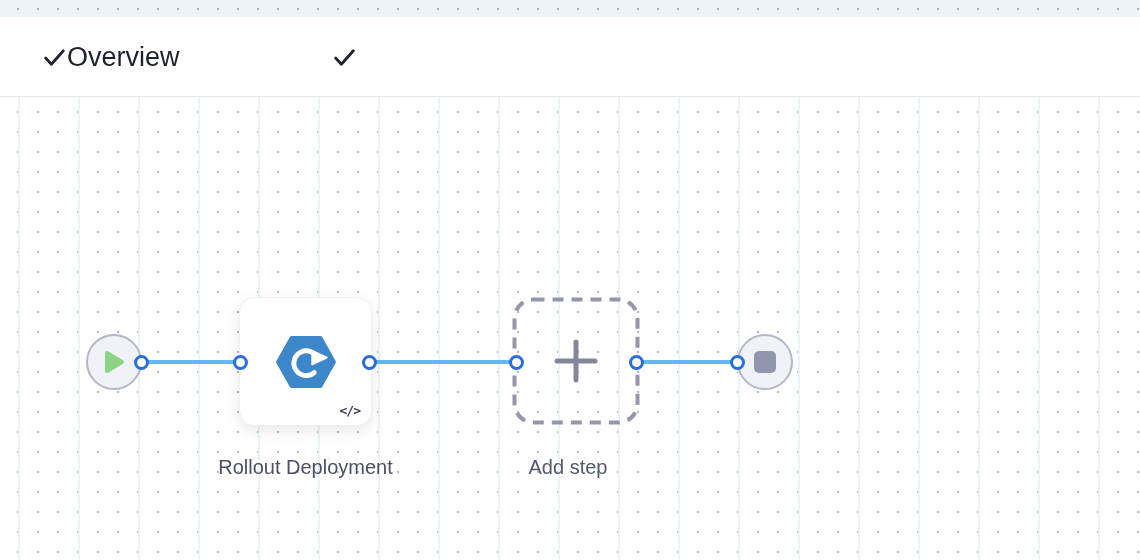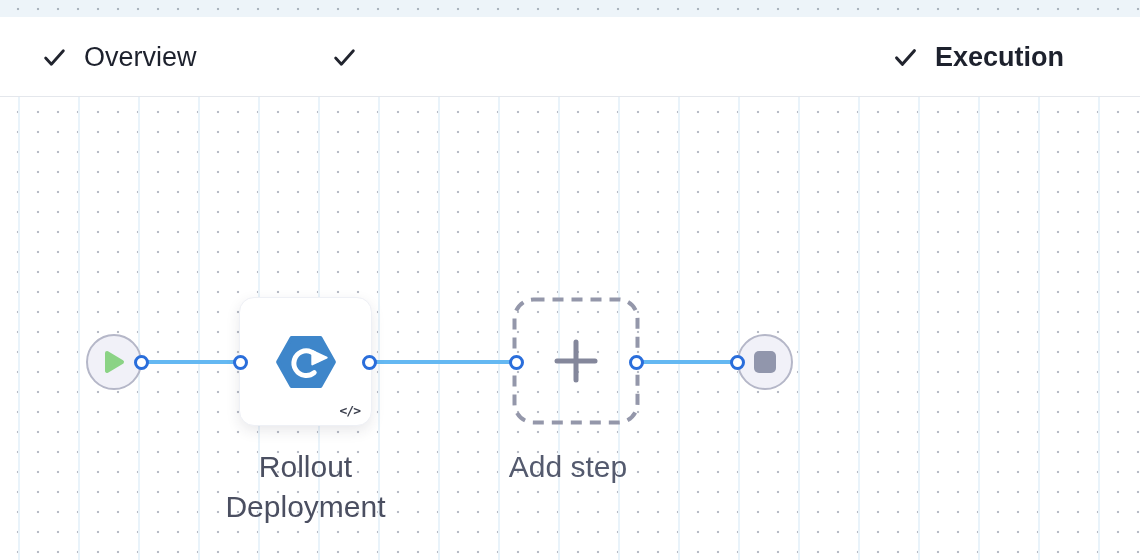--- a/index.html
+++ b/index.html
@@ -14,21 +14,21 @@
     background-color:#edf4f9;
     background-image:radial-gradient(circle,#aab3bd 1.2px,transparent 1.6px);
     background-size:20px 20px;background-position:8px -1px;
   }
   
   .tabbar{
     position:absolute;left:0;top:17px;width:1140px;height:80px;
     background:#ffffff;border-bottom:1px solid #e4e7ec;
   }
   .tab{
-    position:absolute;top:0;height:80px;display:flex;align-items:center;gap:17px;
+    position:absolute;top:0;height:80px;display:flex;align-items:center;
     color:#1d212d;font-size:27px;font-weight:500;cursor:pointer;
   }
   .tab.active{font-weight:700;}
   .tab .chk{width:25px;height:25px;flex:0 0 auto;}
   .tab-underline{
     position:absolute;left:860px;top:92px;width:240px;height:5px;
     border-radius:3px;background:#2f6cd1;
   }
   
   .canvas{
@@ -62,21 +62,21 @@
   .code-badge{
     position:absolute;right:11px;bottom:7px;
     font-family:"DejaVu Sans Mono","Liberation Mono",monospace;
     font-size:13px;font-weight:700;color:#3a3e4c;letter-spacing:-1px;
   }
   .add-node{
     position:absolute;left:512px;top:200px;width:128px;height:128px;cursor:pointer;
   }
   .node-label{
     position:absolute;top:350px;text-align:center;color:#4b4f61;
-    font-size:30px;line-height:40px;
+    font-size:20px;line-height:40px;
   }
   .lbl-rollout{left:198px;width:215px;}
   .lbl-addstep{left:468px;width:200px;color:#545a6e;}
 </style>
 </head>
 <body>
 
 <div class="screen">
 
   <div class="top-strip"></div>
@@ -90,26 +90,20 @@
       <span>Overview</span>
     </div>
 
     <div class="tab" style="left:332px">
       <svg class="chk" viewBox="0 0 24 24">
         <path d="M3.5 12.5 L9 18.5 L20.5 5.5" fill="none" stroke="#21242e" stroke-width="2.7" stroke-linecap="round" stroke-linejoin="round"></path>
       </svg>
     </div>
 
 
-    <div class="tab active" style="left:893px">
-      <svg class="chk" viewBox="0 0 24 24">
-        <path d="M3.5 12.5 L9 18.5 L20.5 5.5" fill="none" stroke="#21242e" stroke-width="3" stroke-linecap="round" stroke-linejoin="round"></path>
-      </svg>
-      <span>Execution</span>
-    </div>
 
     <div class="tab-underline"></div>
   </div>
 
   <div class="canvas">
 
     <div class="edge" style="left:141px;width:99px"></div>
     <div class="edge" style="left:369px;width:147px"></div>
     <div class="edge" style="left:636px;width:101px"></div>
 

